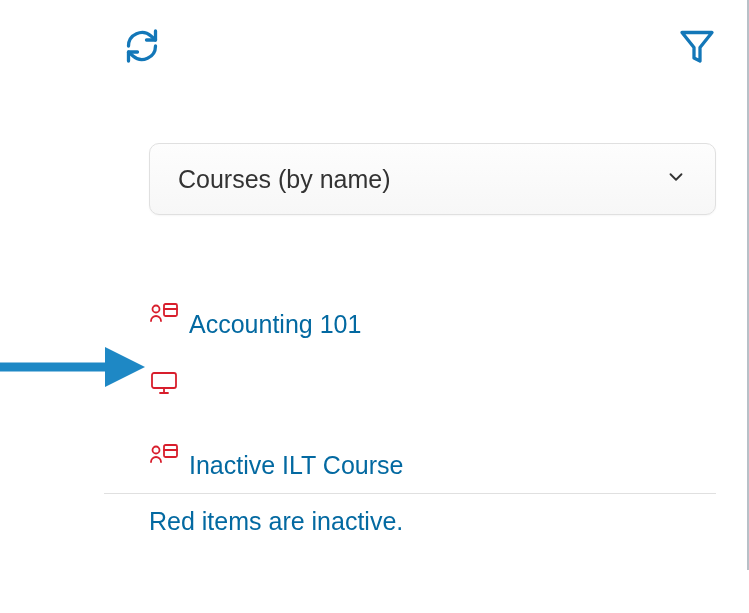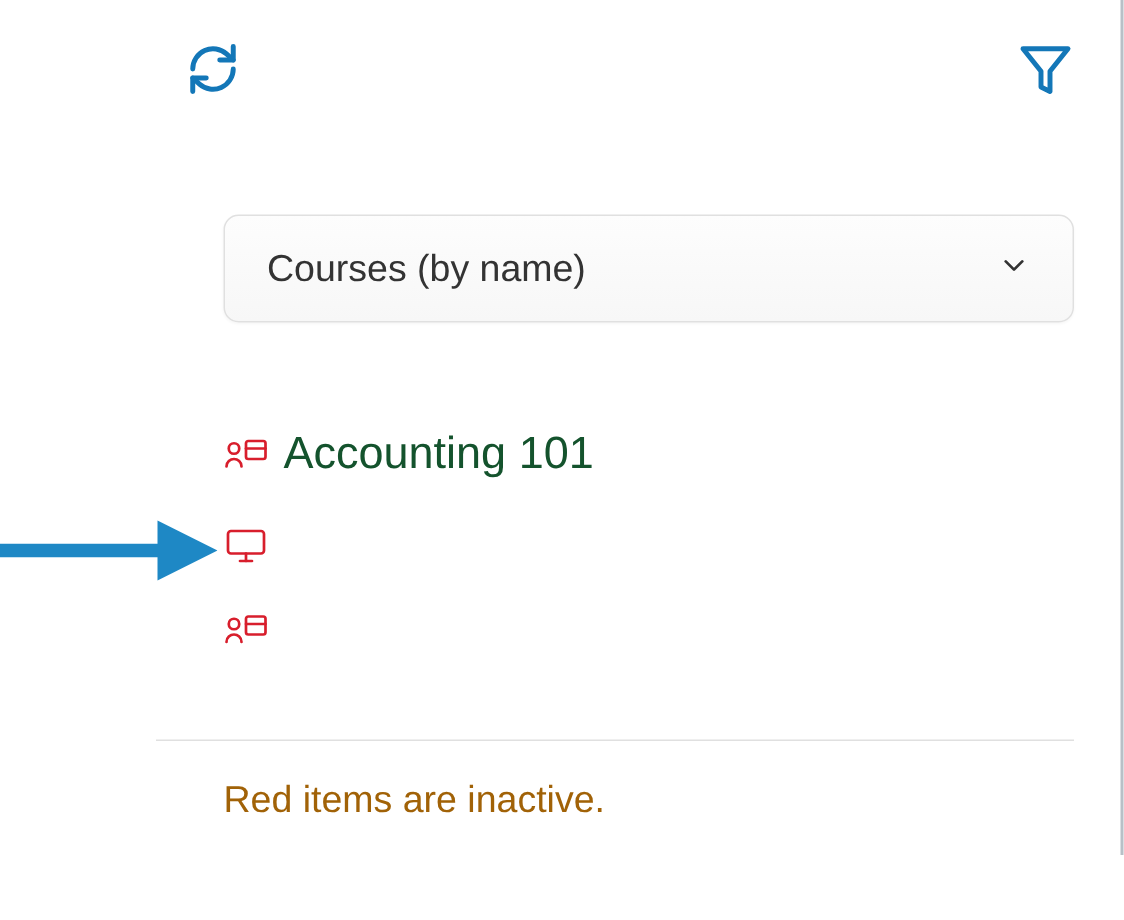--- a/index.html
+++ b/index.html
@@ -76,37 +76,38 @@
     .course-icon {
       width: 30px;
       height: 24px;
       margin-right: 10px;
       display: flex;
       align-items: center;
       justify-content: center;
       color: #D81E2C;
     }
     .course-name {
-      font-size: 30px;
-      color: #14532d;
+      font-size: 25px;
+      color: #0369a1;
+      margin-top: 24px;
     }
     .divider {
       position: absolute;
       top: 493px;
       left: 104px;
       right: 33px;
       height: 1px;
       background: #e0e0e0;
     }
     .hint {
       position: absolute;
-      top: 519px;
+      top: 507px;
       left: 149px;
       font-size: 25px;
-      color: #a16207;
+      color: #0369a1;
     }
     .arrow-annotation {
       position: absolute;
       top: 342px;
       left: 0;
       width: 145px;
       height: 50px;
       color: #1E88C5;
       pointer-events: none;
     }
@@ -170,20 +171,21 @@
   </div>
   <div class="course-item">
     <span class="course-icon">
       <svg width="30" height="24" viewBox="0 0 30 24" fill="none" stroke="currentColor" stroke-width="1.8" stroke-linecap="round" stroke-linejoin="round">
         <circle cx="7" cy="8" r="3.5"></circle>
         <path d="M2 20c0-3 2.5-5 5-5s5 2 5 5"></path>
         <rect x="15" y="3" width="13" height="12" rx="1.5"></rect>
         <line x1="15" y1="8" x2="28" y2="8"></line>
       </svg>
     </span>
+    <span class="course-name">Inactive ILT Course</span>
   </div>
 </div>
 
 <div class="divider"></div>
 
 <div class="hint">Red items are inactive.</div>
 
 <div class="arrow-annotation">
   <svg width="145" height="50" viewBox="0 0 145 50">
     <line x1="0" y1="25" x2="110" y2="25" stroke="currentColor" stroke-width="9"></line>

